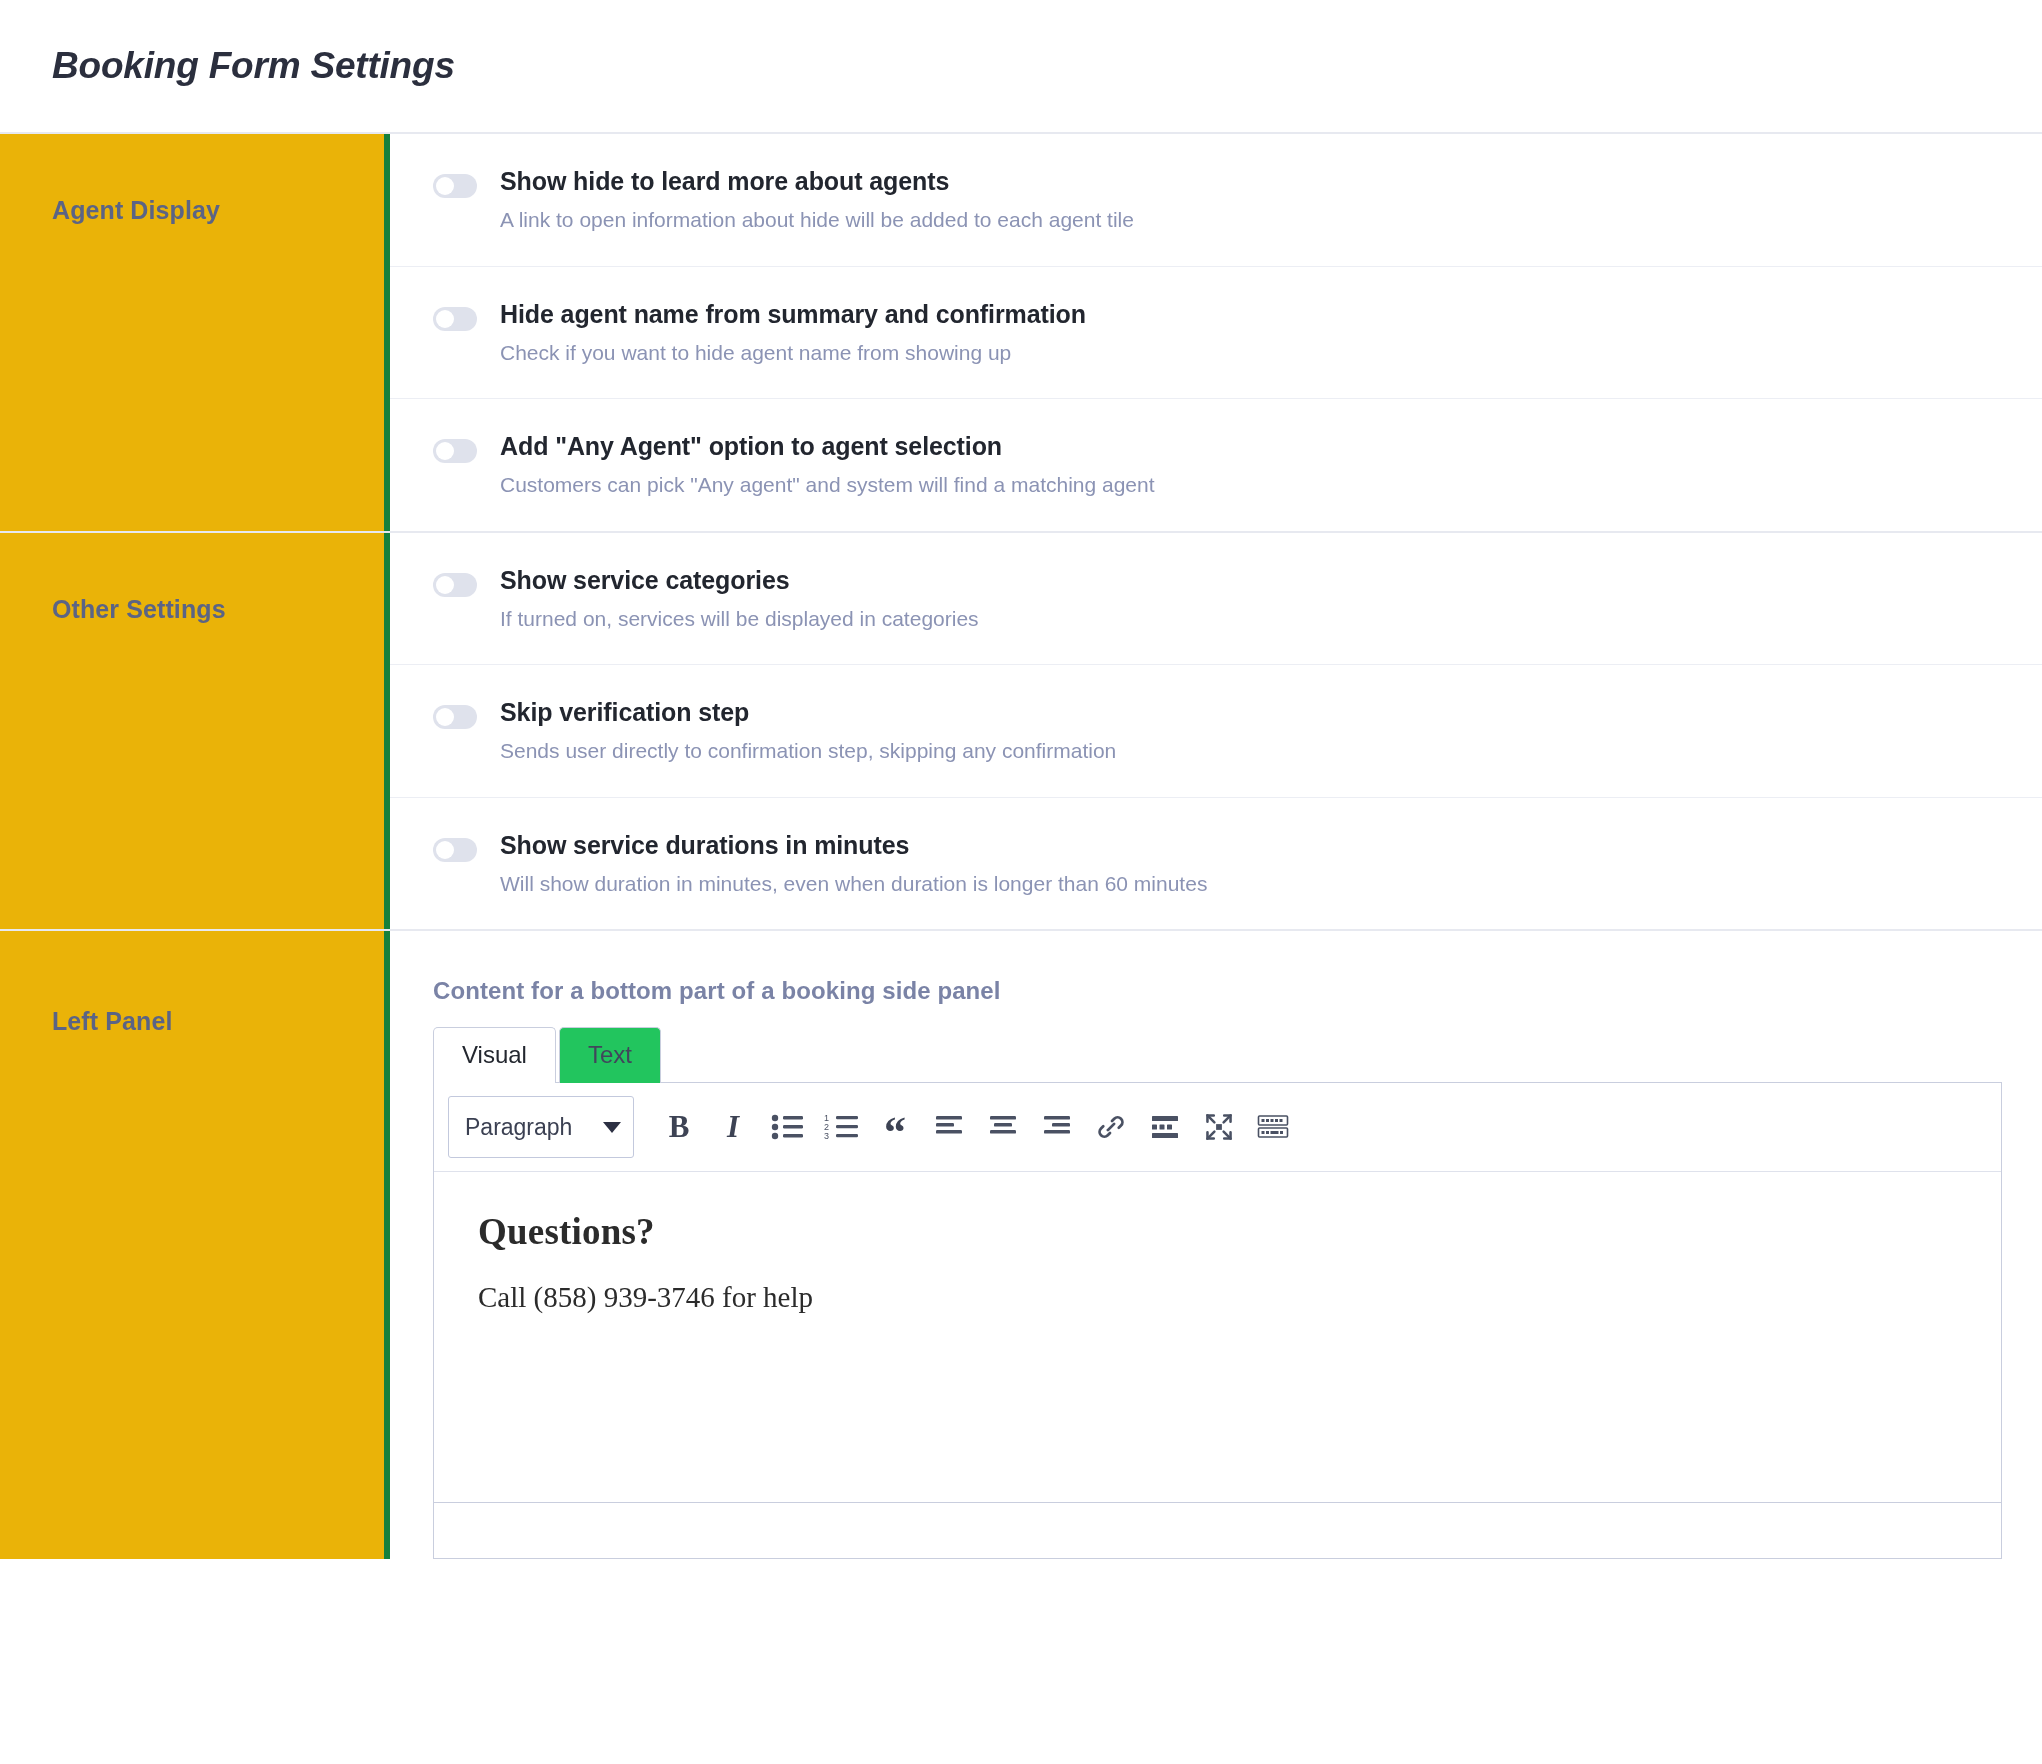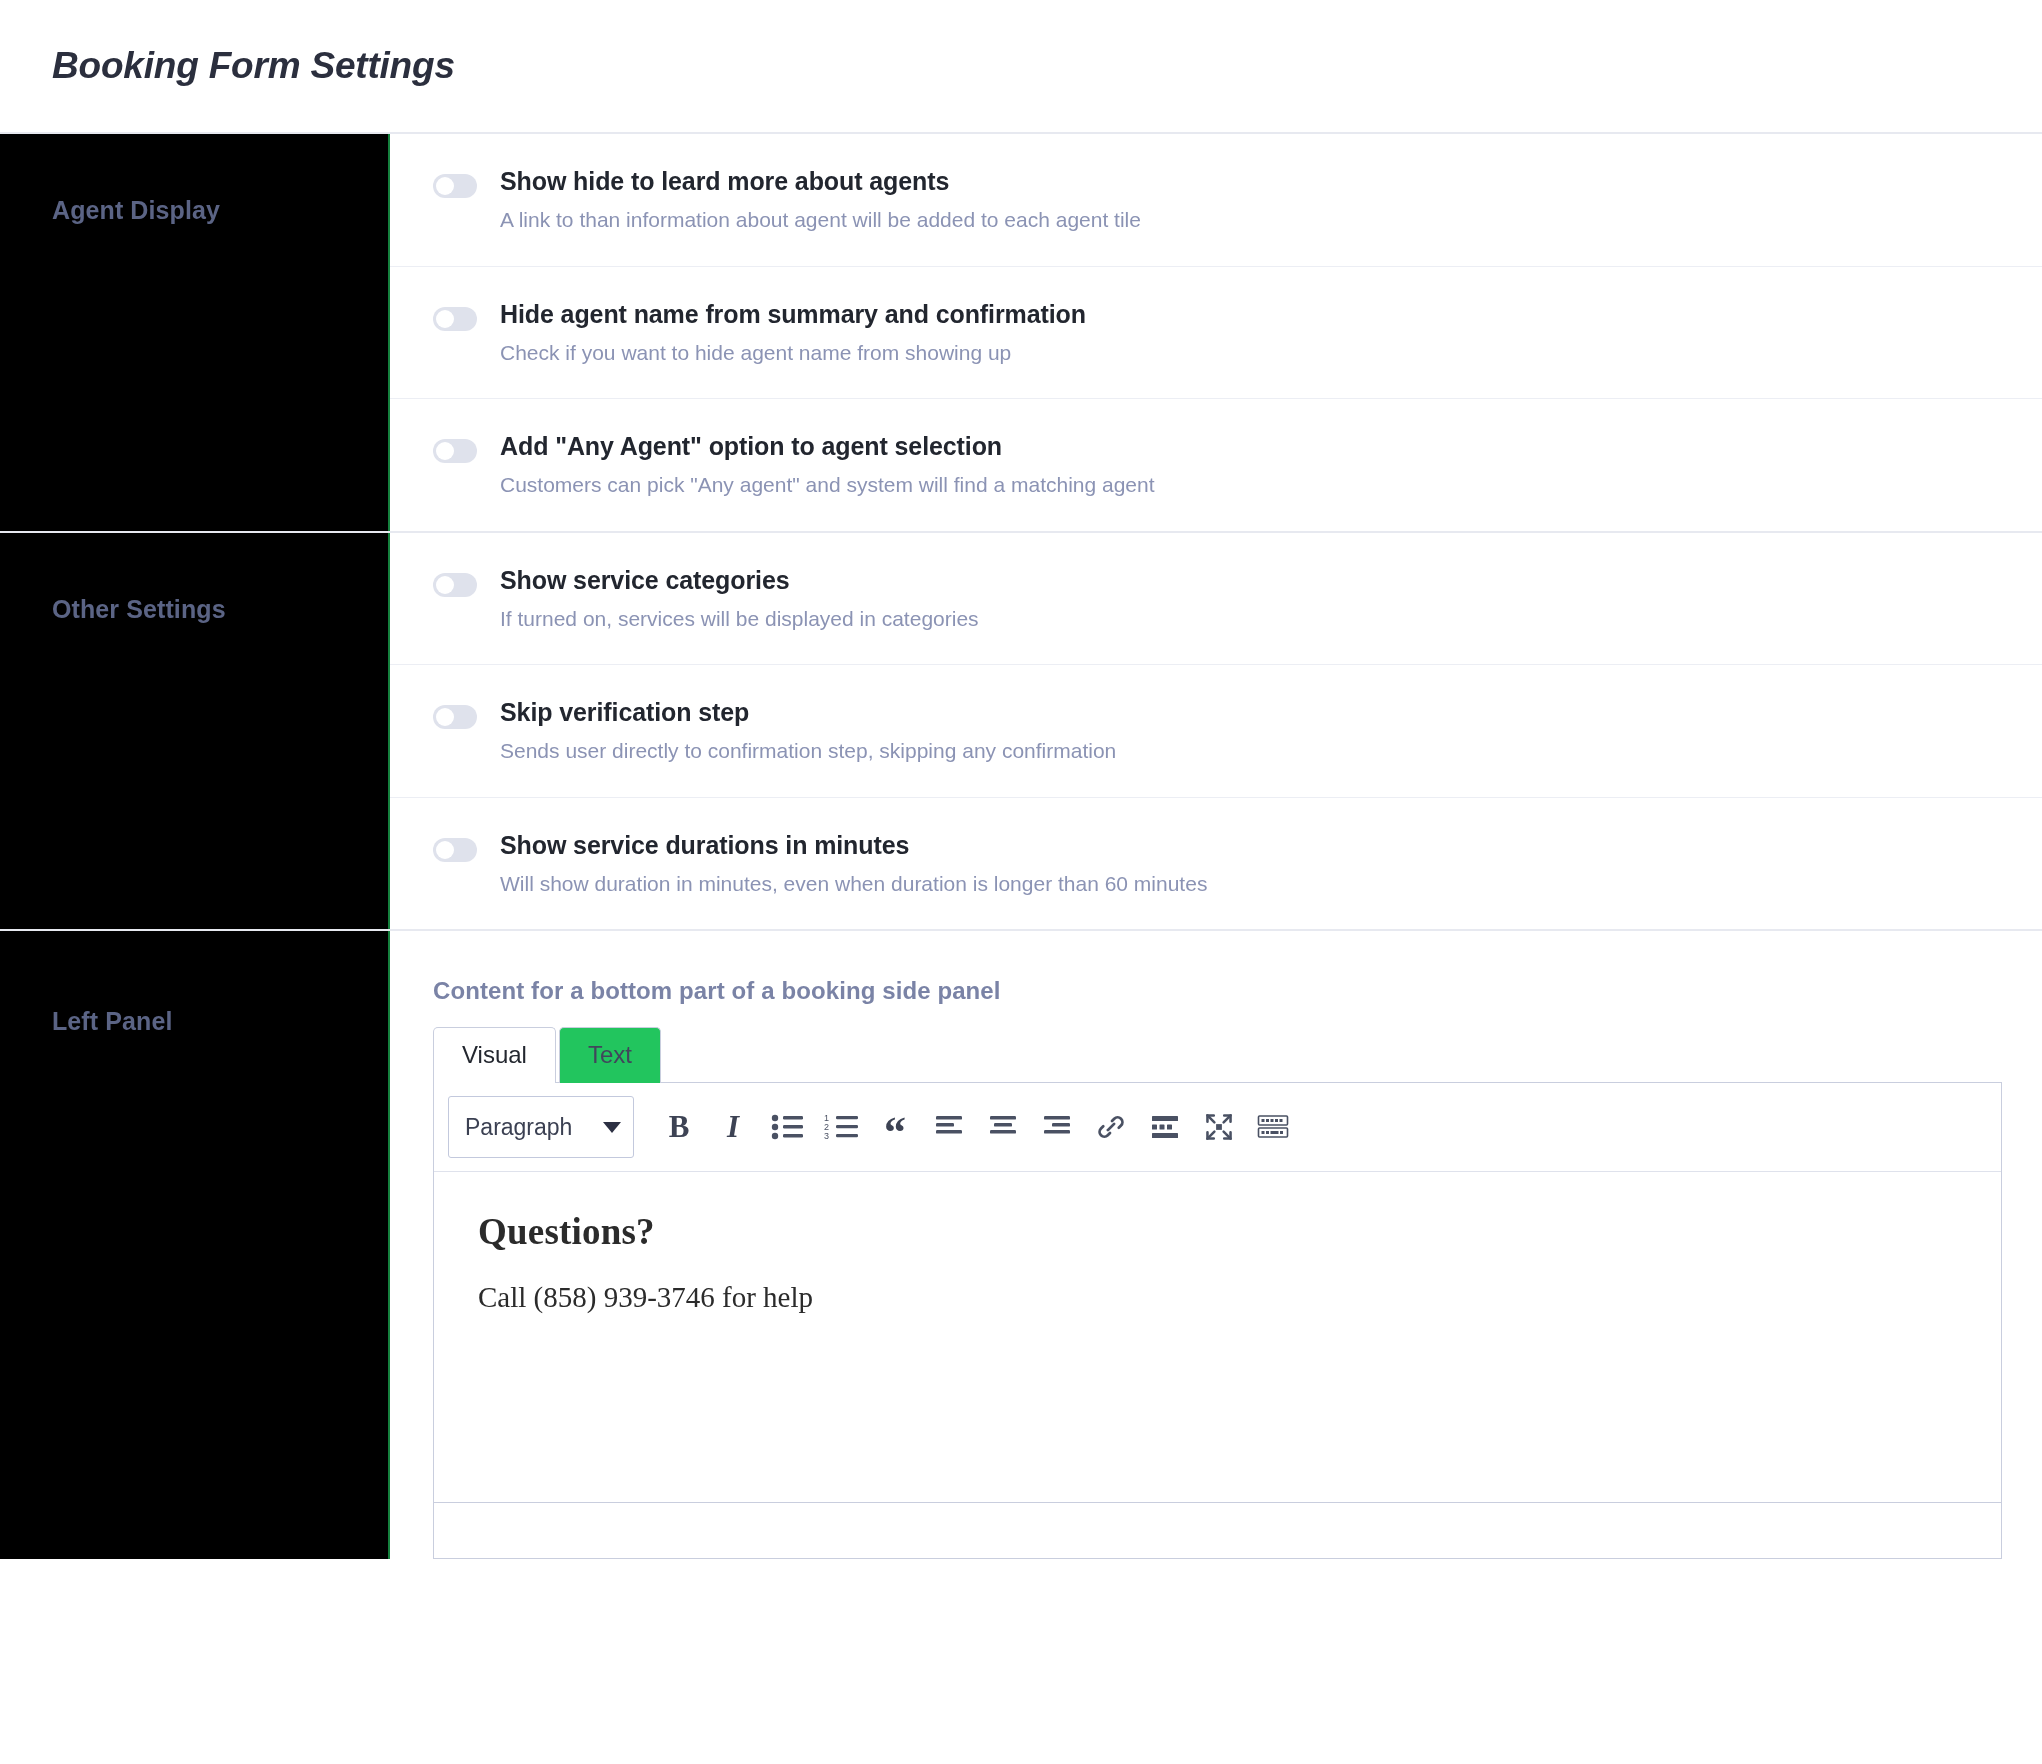--- a/index.html
+++ b/index.html
@@ -46,22 +46,22 @@
     align-items: stretch;
     border-bottom: 2px solid #e7e9f0;
     background: #ffffff;
   }
   .section:last-child { border-bottom: none; }
 
   .section-aside {
     width: 390px;
     flex: 0 0 390px;
     box-sizing: border-box;
-    background: #000000;
-    border-right: 2px solid #15803d;
+    background: #eab308;
+    border-right: 6px solid #15803d;
     padding: 62px 0 0 52px;
   }
   .section-aside-label {
     font-size: 25px;
     font-weight: 600;
     color: #5b6485;
     letter-spacing: 0.1px;
   }
 
   .section-body {
@@ -268,21 +268,21 @@
       <div class="section-aside-label">Agent Display</div>
     </div>
     <div class="section-body">
 
       <div class="toggle-row">
         <div class="toggle">
             <span class="knob"></span>
           </div>
         <div class="toggle-text">
           <div class="toggle-label">Show hide to leard more about agents</div>
-          <div class="toggle-desc">A link to than information about agent will be added to each agent tile</div>
+          <div class="toggle-desc">A link to open information about hide will be added to each agent tile</div>
         </div>
       </div>
 
       <div class="toggle-row">
         <div class="toggle">
             <span class="knob"></span>
           </div>
         <div class="toggle-text">
           <div class="toggle-label">Hide agent name from summary and confirmation</div>
           <div class="toggle-desc">Check if you want to hide agent name from showing up</div>

